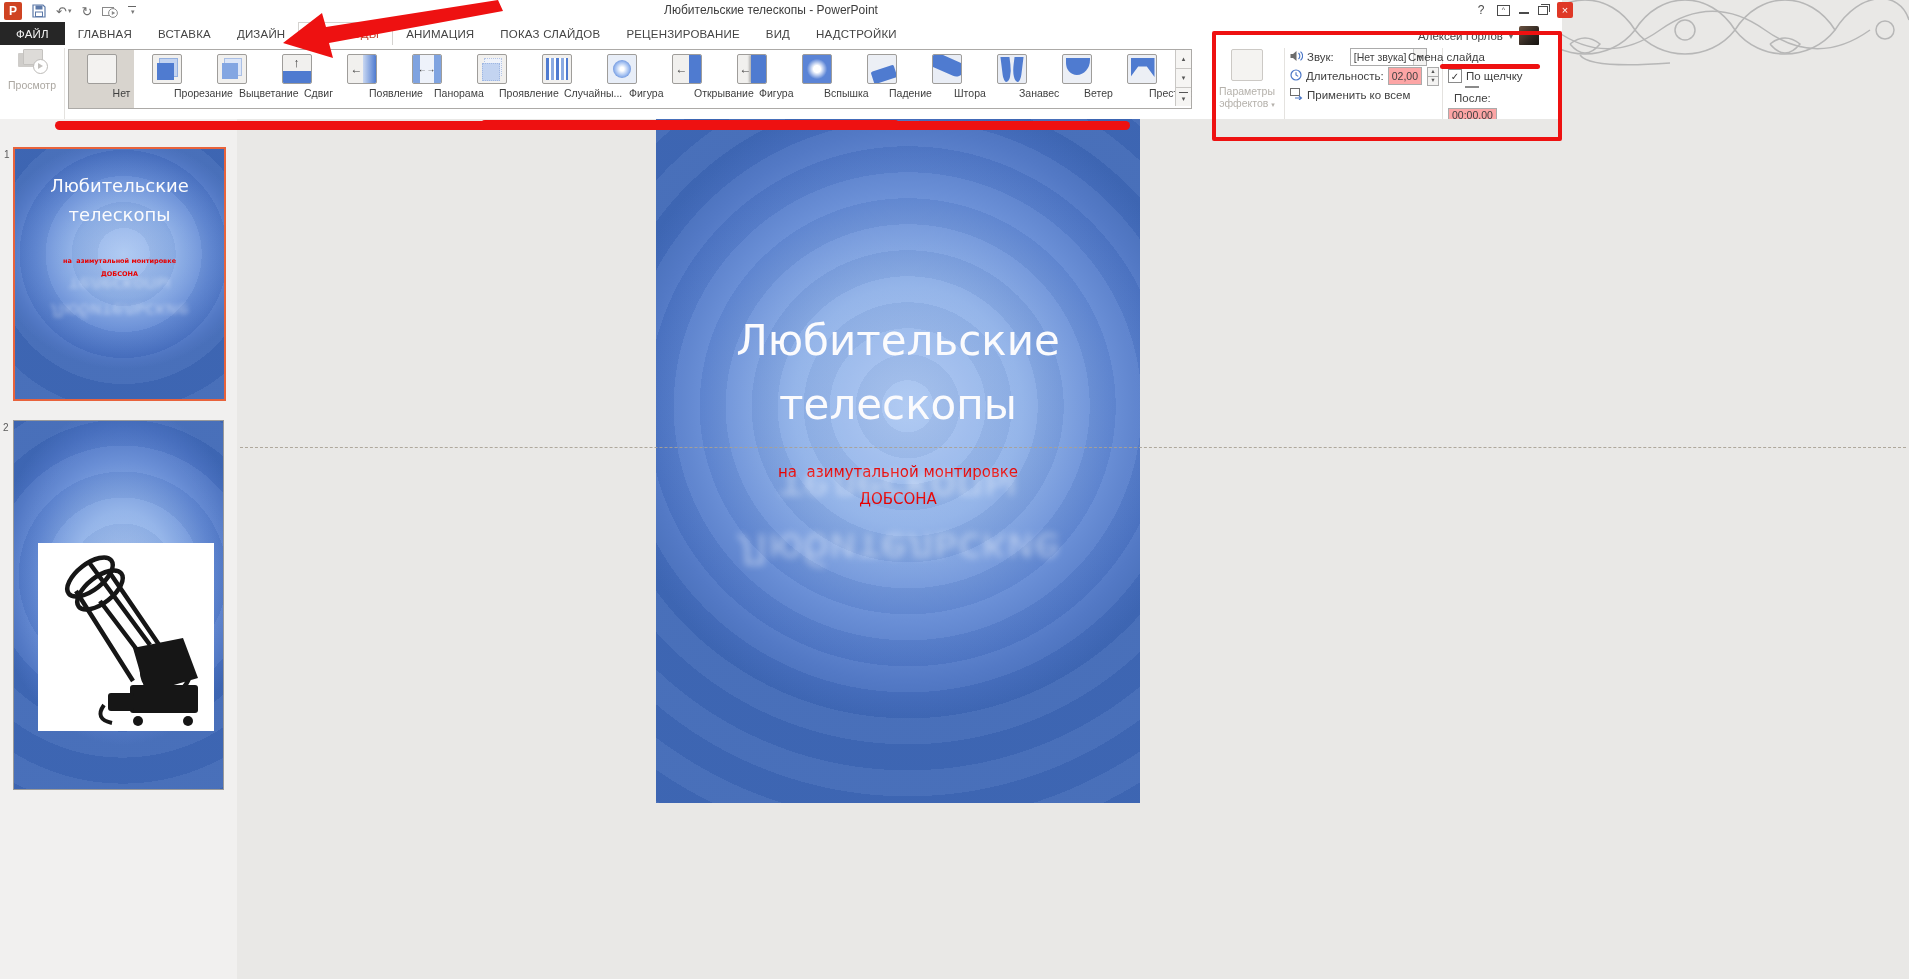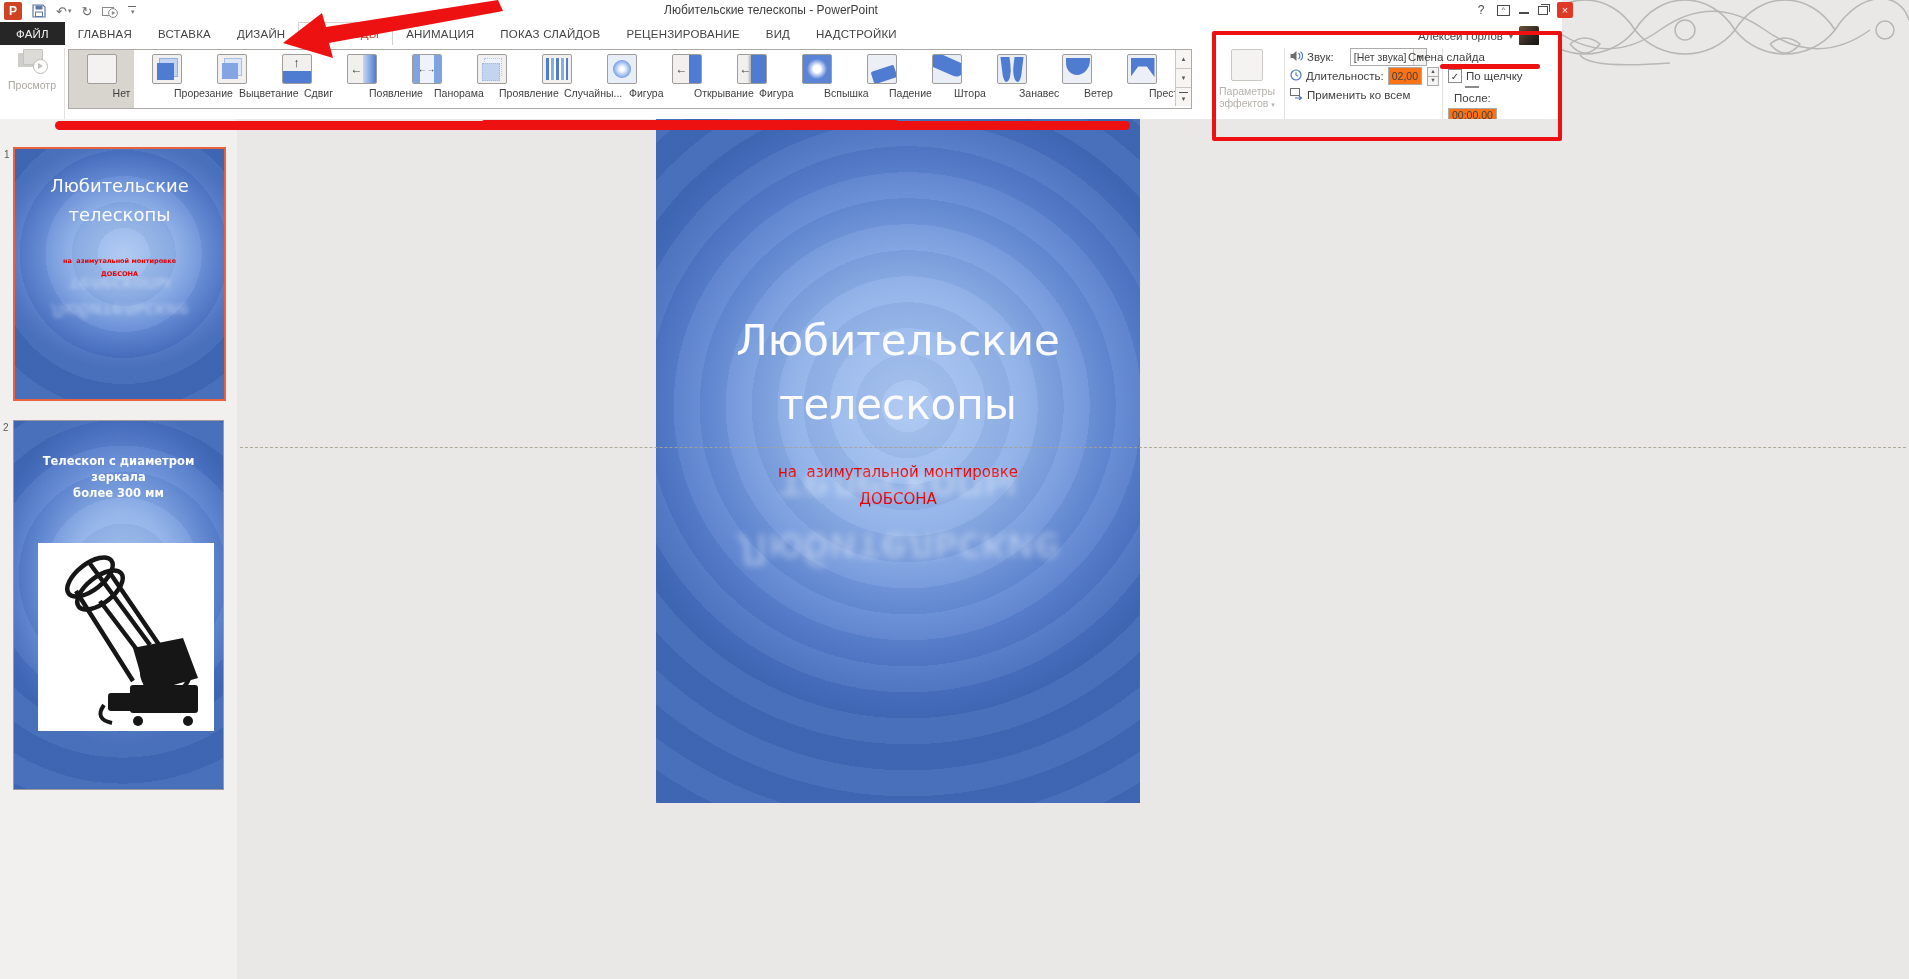--- a/index.html
+++ b/index.html
@@ -91,21 +91,21 @@
   [data-icon="prestige"]::before{left:3px;top:3px;width:24px;height:19px;background:#4f7bd0;clip-path:polygon(0 0,100% 0,100% 100%,68% 45%,32% 45%,0 100%);}
   
   .effopt{position:absolute;left:1212px;top:4px;width:70px;text-align:center;}
   .effopt .eo-ic{width:30px;height:30px;margin:0 auto;background:#f4f3f1;border:1px solid #ccc9c5;border-radius:2px;}
   .effopt .eo-l{font-size:10.5px;color:#b5b1ab;margin-top:4px;line-height:12px;}
   
   .trow{position:absolute;height:18px;display:flex;align-items:center;font-size:11.5px;color:#3f3f3f;gap:4px;white-space:nowrap;}
   .combo{height:16px;border:1px solid #ababab;background:#fff;display:flex;align-items:center;font-size:10.5px;color:#3f3f3f;}
   .combo .cv{padding:0 3px;width:56px;}
   .combo .ca{width:12px;align-self:stretch;border-left:1px solid #c9c9c9;font-size:7px;text-align:center;line-height:15px;color:#555;background:#f4f3f2;}
-  .spin{height:16px;border:1px solid #ababab;background:#f97316;font-size:10.5px;color:#3f3f3f;display:flex;align-items:center;}
+  .spin{height:16px;border:1px solid #ababab;background:#fca5a5;font-size:10.5px;color:#3f3f3f;display:flex;align-items:center;}
   .spin .sv{padding:0 3px;}
   .spinbtns{display:flex;flex-direction:column;height:18px;width:12px;margin-left:1px;}
   .spinbtns div{flex:1;border:1px solid #ababab;background:#f4f3f2;font-size:5.5px;line-height:7px;text-align:center;color:#555;margin-bottom:-1px;}
   .chk{width:12px;height:12px;border:1px solid #8a8a8a;background:#fff;display:inline-flex;align-items:center;justify-content:center;font-size:10px;color:#333;}
   .ticn{display:inline-block;}
 
   
   .anno{position:absolute;z-index:50;pointer-events:none;}
   .anno-rect{left:1212px;top:31px;width:342px;height:102px;border:4px solid #ee1111;border-radius:2px;}
   .anno-underline{left:1440px;top:64px;width:100px;height:5px;background:#ee1111;border-radius:3px;}
@@ -386,24 +386,20 @@
         <div class="t1-refl">
           <div>Любительские</div>
           <div>телескопы</div>
         </div>
       </div>
     </div>
 
     <div class="thumb-num" style="left:3px;top:303px;">2</div>
     <div class="thumb thumb2">
       <div class="slidebg">
-        <div class="t2-title">
-          <div>Телескоп с диаметром зеркала</div>
-          <div>более 300 мм</div>
-        </div>
         <div class="t2-img">
           <svg width="176" height="188" viewBox="0 0 176 188">
             <g stroke="#161616" stroke-width="4.5" fill="none">
               <ellipse cx="52" cy="34" rx="27" ry="13" transform="rotate(-38 52 34)"></ellipse>
               <ellipse cx="62" cy="47" rx="27" ry="13" transform="rotate(-38 62 47)"></ellipse>
               <path d="M38 48 L95 138 M62 58 L115 128 M72 30 L128 112 M50 18 L112 102"></path>
               <circle cx="128" cy="128" r="24"></circle>
             </g>
             <g fill="#161616">
               <polygon points="95,105 145,95 160,135 108,150"></polygon>

